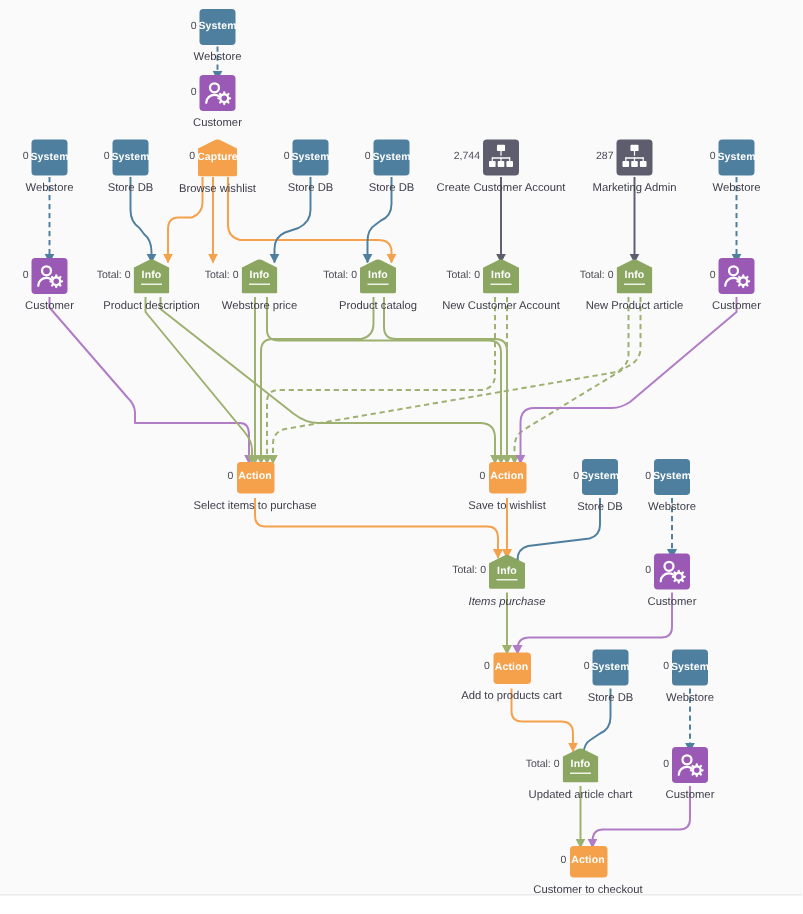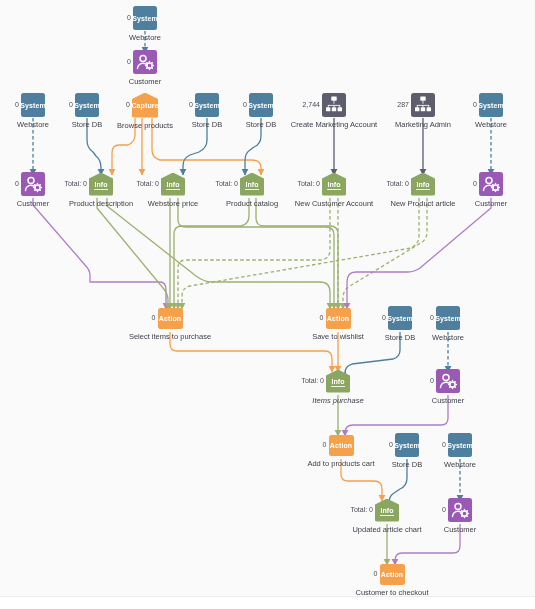--- a/index.html
+++ b/index.html
@@ -134,21 +134,21 @@
         </div>
       </div>
       <div class="count" style="right: 462px; top: 101px;">0</div>
       <div class="caption" style="left: 87px; width: auto; top: 120px; text-align: left; transform: translateX(-50%); padding-left: 0px;">Store DB</div>
       <div class="node" style="left: 132px; top: 92.5px; width: 26px; height: 25px;">
         <div class="nodebox pent" style="width: 26px; height: 25px; background: rgb(245, 160, 74);">
           <span>Capture</span>
         </div>
       </div>
       <div class="count" style="right: 405px; top: 101px;">0</div>
-      <div class="caption" style="left: 145px; width: auto; top: 120.5px; text-align: left; transform: translateX(-50%); padding-left: 0px;">Browse products</div>
+      <div class="caption" style="left: 145px; width: auto; top: 120.5px; text-align: left; transform: translateX(-50%); padding-left: 0px;">Browse wishlist</div>
       <div class="node" style="left: 195px; top: 93px; width: 24px; height: 24px;">
         <div class="nodebox sq" style="width: 24px; height: 24px; background: rgb(79, 127, 158);">
           <span>System</span>
         </div>
       </div>
       <div class="count" style="right: 342px; top: 101px;">0</div>
       <div class="caption" style="left: 207px; width: auto; top: 120px; text-align: left; transform: translateX(-50%); padding-left: 0px;">Store DB</div>
       <div class="node" style="left: 249px; top: 93px; width: 24px; height: 24px;">
         <div class="nodebox sq" style="width: 24px; height: 24px; background: rgb(79, 127, 158);">
           <span>System</span>
@@ -163,21 +163,21 @@
             <rect x="4" y="14.3" width="4.4" height="4" rx="0.6"></rect>
             <rect x="9.8" y="14.3" width="4.4" height="4" rx="0.6"></rect>
             <rect x="15.6" y="14.3" width="4.4" height="4" rx="0.6"></rect>
             <path d="M11.6 7.7h0.8v3.1h-0.8z"></path>
             <path d="M6 11.9h12v0.85H6z"></path>
             <path d="M5.8 11.9h0.8v2.4h-0.8zM11.6 11.9h0.8v2.4h-0.8zM17.4 11.9h0.8v2.4h-0.8z"></path>
           </svg>
         </div>
       </div>
       <div class="count" style="right: 215px; top: 101px;">2,744</div>
-      <div class="caption" style="left: 334px; width: auto; top: 120px; text-align: left; transform: translateX(-50%); padding-left: 0px;">Create Marketing Account</div>
+      <div class="caption" style="left: 334px; width: auto; top: 120px; text-align: left; transform: translateX(-50%); padding-left: 0px;">Create Customer Account</div>
       <div class="node" style="left: 411px; top: 93px; width: 24px; height: 24px;">
         <div class="nodebox sq" style="width: 24px; height: 24px; background: rgb(93, 93, 110);">
           <svg class="iconsvg" viewBox="0 0 24 24" fill="#ffffff">
             <rect x="9.3" y="3.5" width="5.4" height="4.2" rx="0.6"></rect>
             <rect x="4" y="14.3" width="4.4" height="4" rx="0.6"></rect>
             <rect x="9.8" y="14.3" width="4.4" height="4" rx="0.6"></rect>
             <rect x="15.6" y="14.3" width="4.4" height="4" rx="0.6"></rect>
             <path d="M11.6 7.7h0.8v3.1h-0.8z"></path>
             <path d="M6 11.9h12v0.85H6z"></path>
             <path d="M5.8 11.9h0.8v2.4h-0.8zM11.6 11.9h0.8v2.4h-0.8zM17.4 11.9h0.8v2.4h-0.8z"></path>

